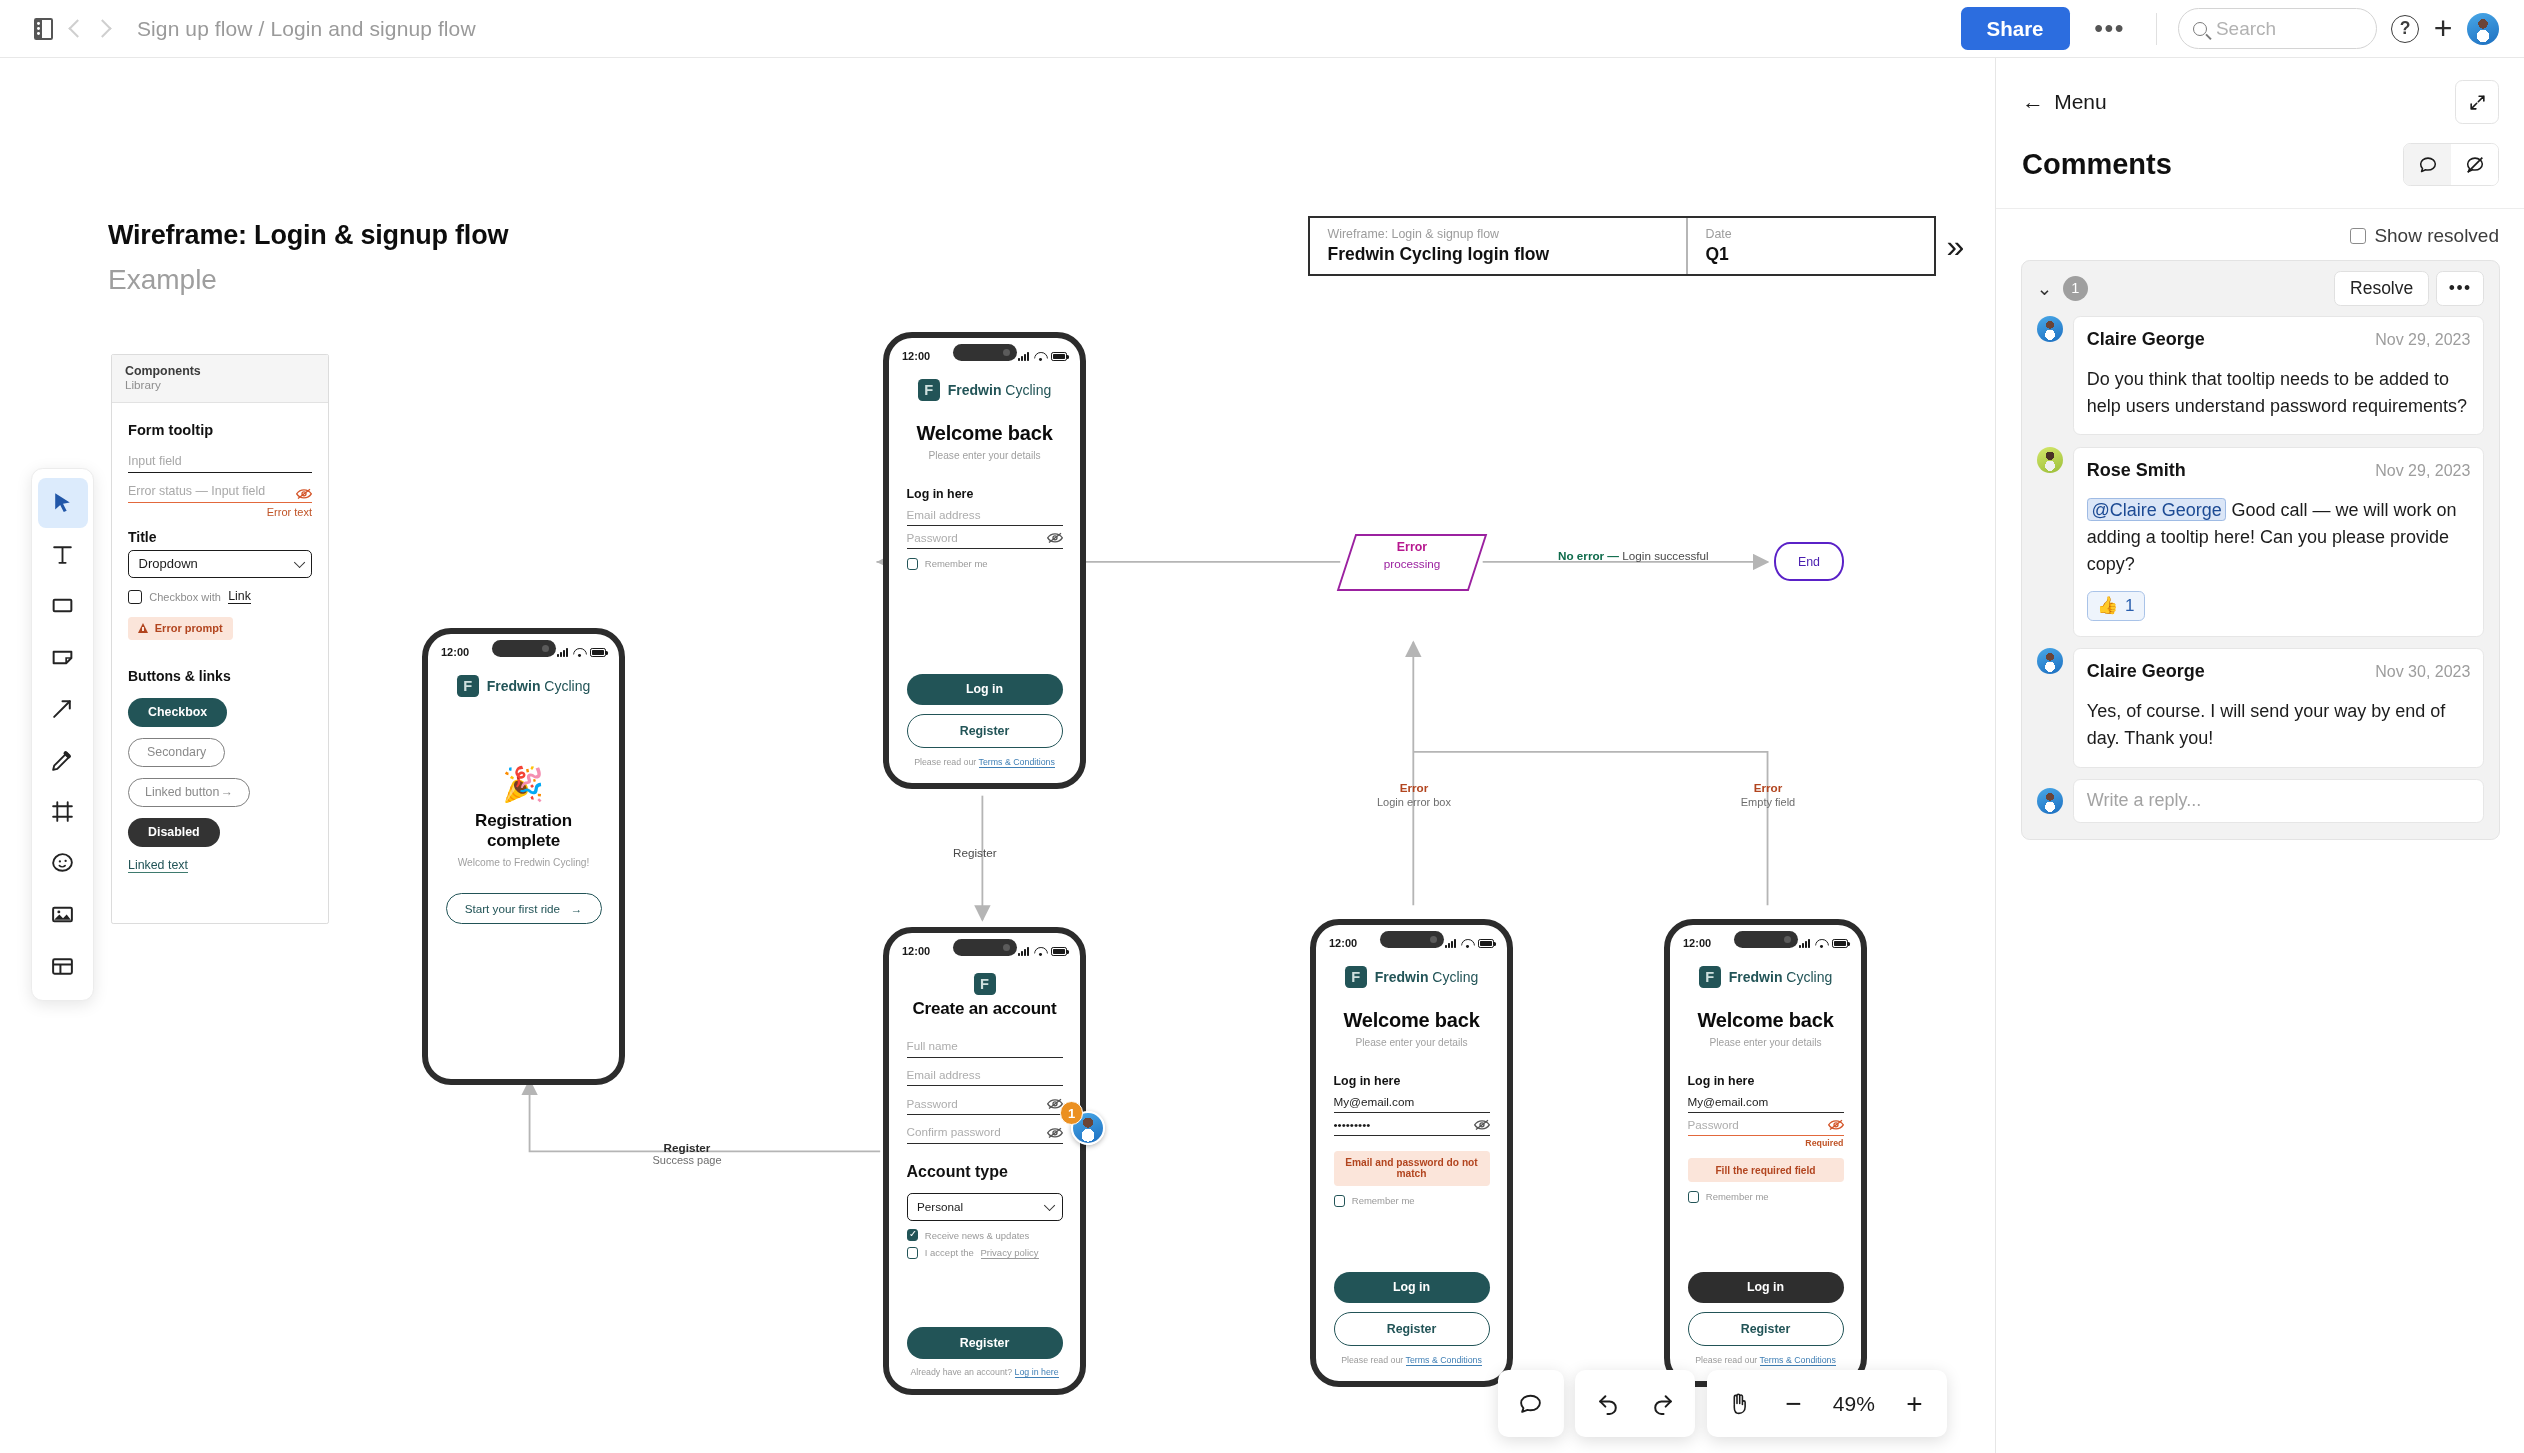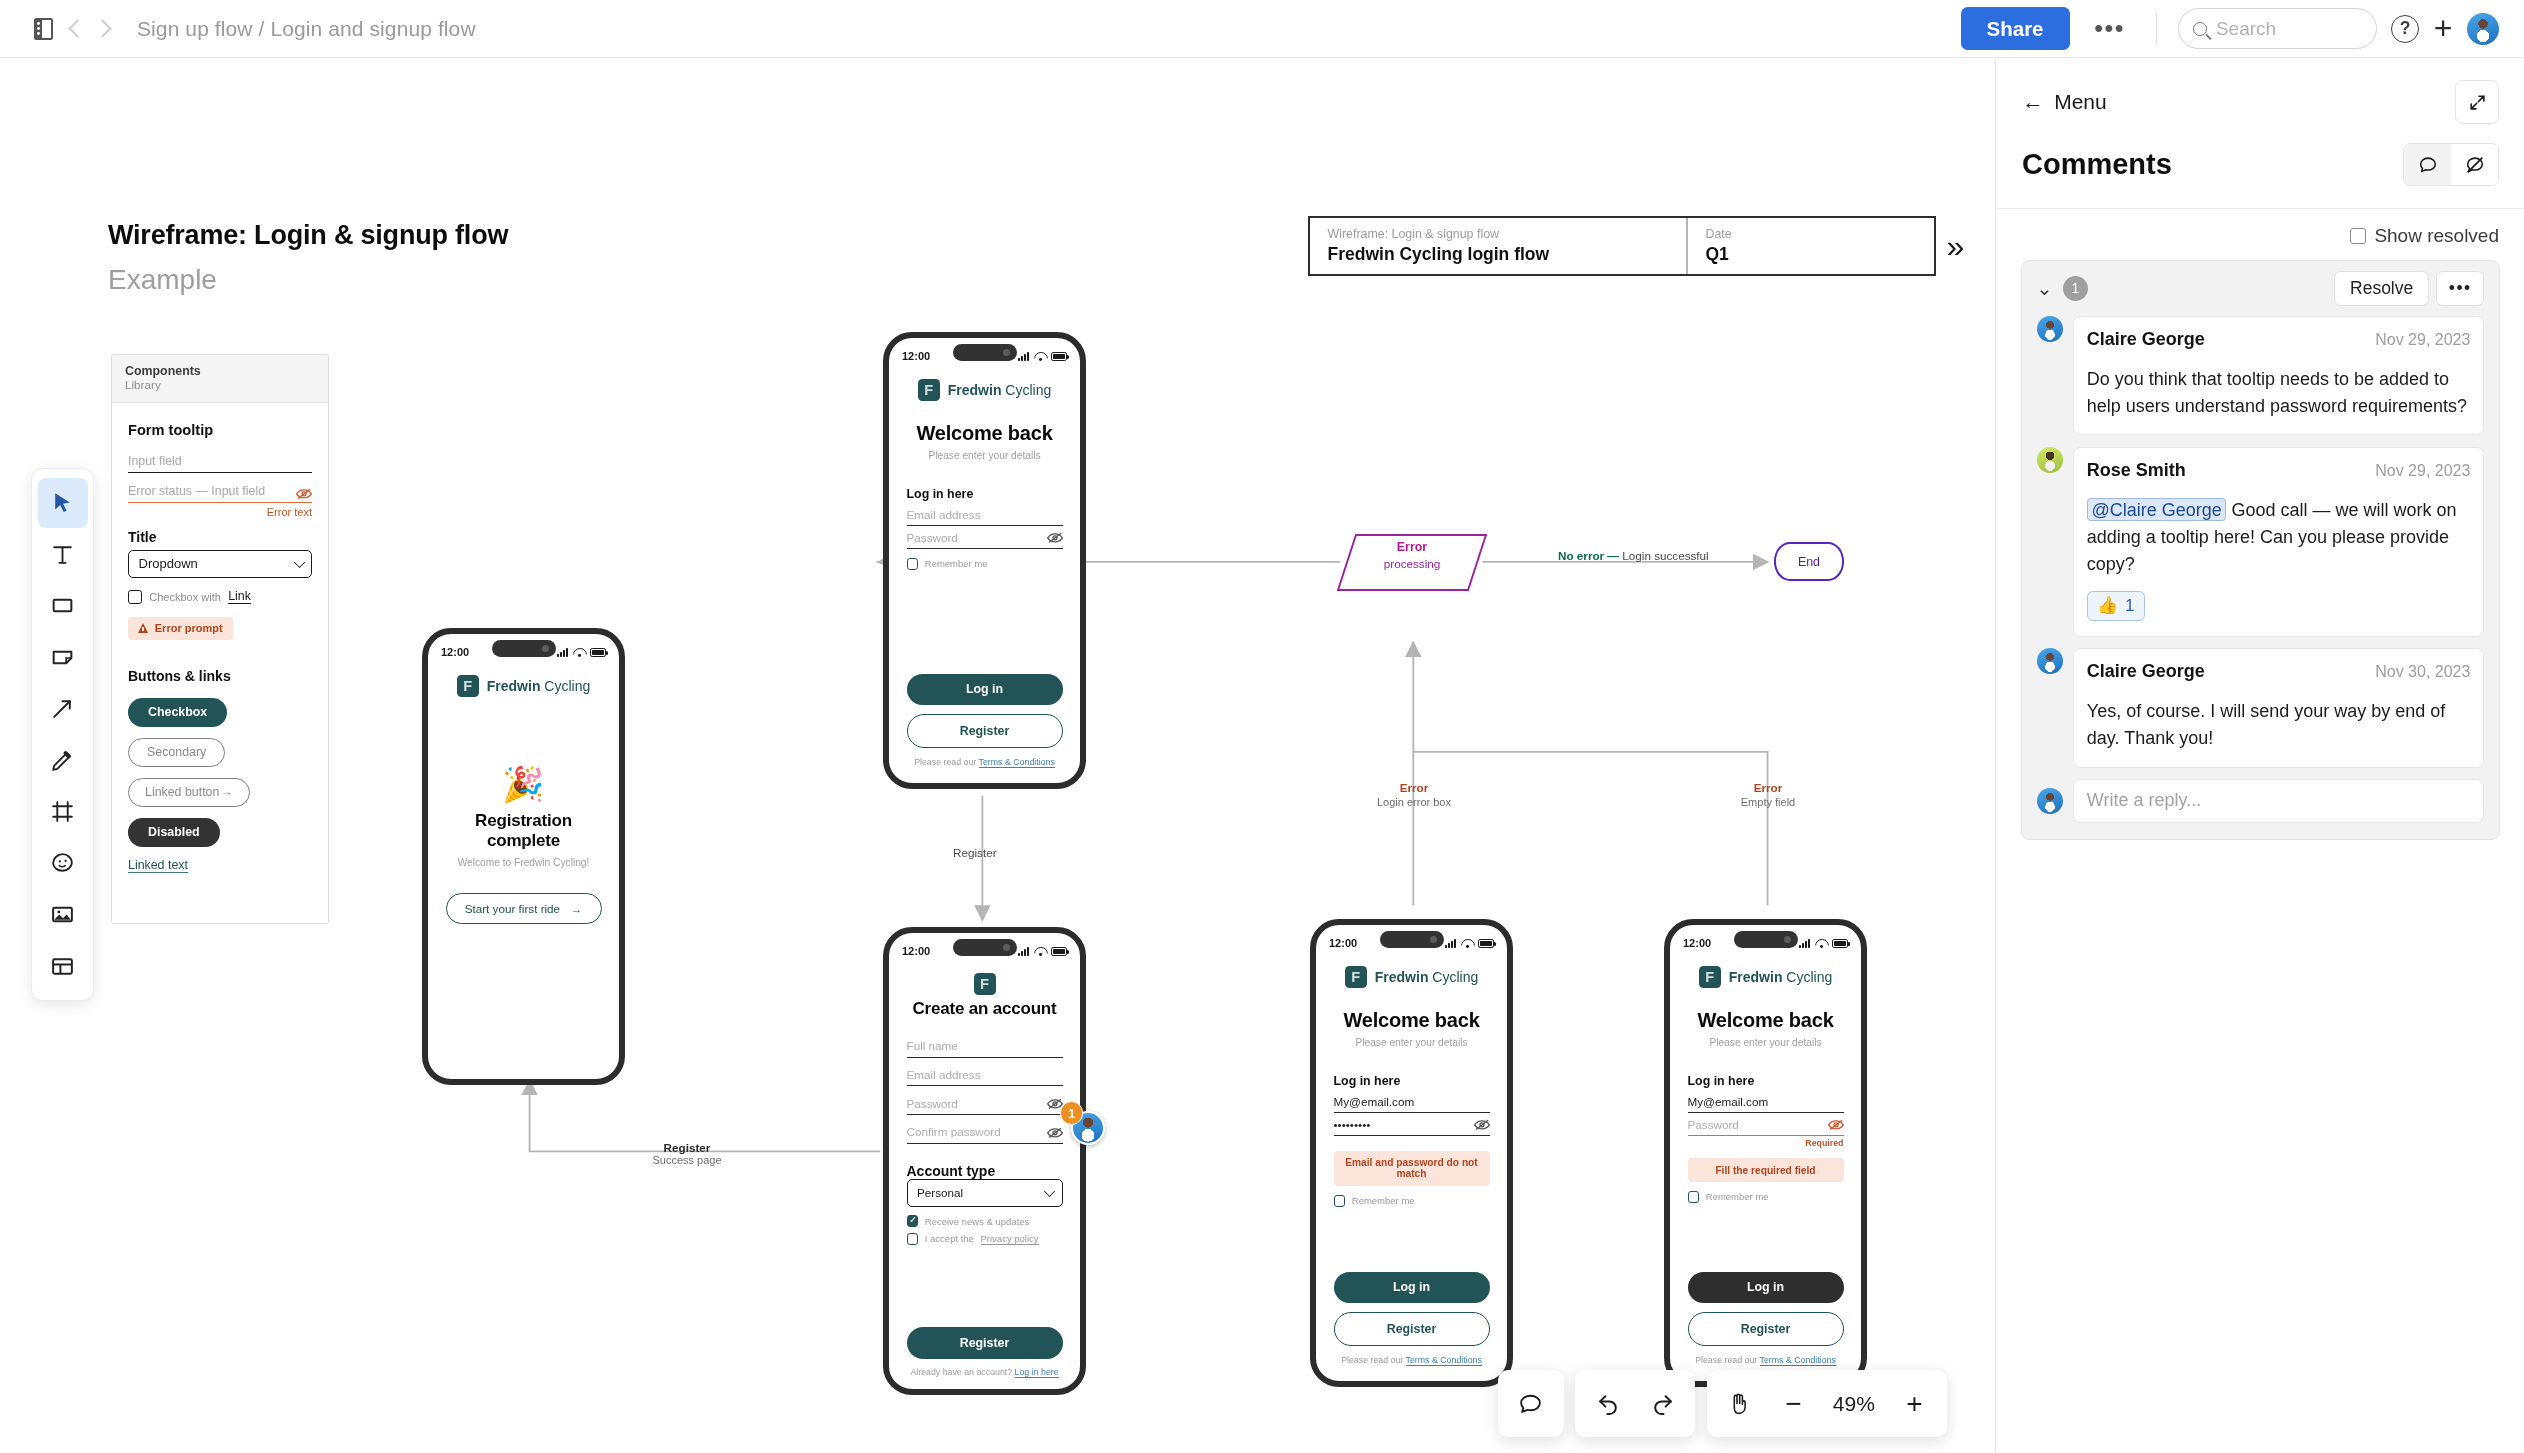--- a/index.html
+++ b/index.html
@@ -204,21 +204,21 @@
   .pbtn.fill { background: #225457; color: #fff; }
   .pbtn.fill.dark { background: #2e2e2e; }
   .pbtn.out { border: 1.2px solid #225457; color: #225457; margin-top: 8.8px; }
   .tcs { text-align: center; font-size: 8.8px; color: #9a9a9a; margin-top: 9.5px; }
   .tcs a { color: #3f7fb5; border-bottom: 0.7px solid #3f7fb5; text-decoration: none; }
   .pfoot { position: absolute; left: 17.5px; right: 17.5px; }
 
   .party { text-align: center; font-size: 34px; margin-top: 67px; }
   .outbtn-ride { border: 1.2px solid #225457; border-radius: 730px; text-align: center;
                  padding: 8px 0; font-size: 11.7px; color: #225457; margin-top: 25px; }
-  .acc-t { font-size: 14px; font-weight: 700; color: #111; margin-top: 19px; margin-bottom: 0; }
+  .acc-t { font-size: 16px; font-weight: 700; color: #111; margin-top: 19px; margin-bottom: 12px; }
   .psel { border: 1.2px solid #1b1b1b; border-radius: 5.1px; height: 28px; display: flex; align-items: center;
           justify-content: space-between; padding: 0 9.5px; }
   .psel span { font-size: 11.7px; color: #1b1b1b; }
   .already { text-align: center; font-size: 8.8px; color: #9a9a9a; margin-top: 8.8px; }
   .already a { color: #3f7fb5; border-bottom: 0.7px solid #3f7fb5; text-decoration: none; }
 
   
   .pin {
     position: absolute; width: 34px; height: 34px; border-radius: 50%; border: 2.2px solid #fff;
     box-shadow: 0 1.5px 5.8px rgba(0,0,0,.28); z-index: 9; cursor: pointer;

